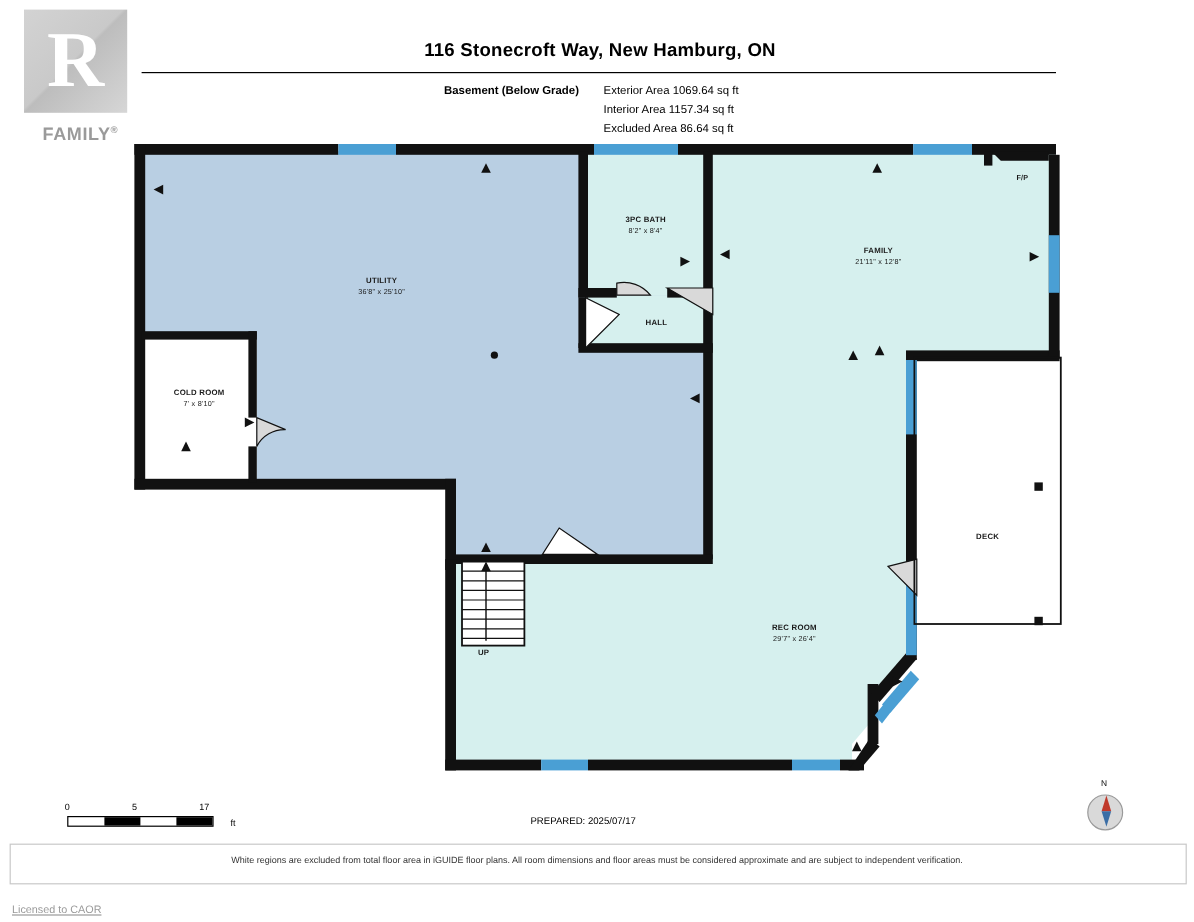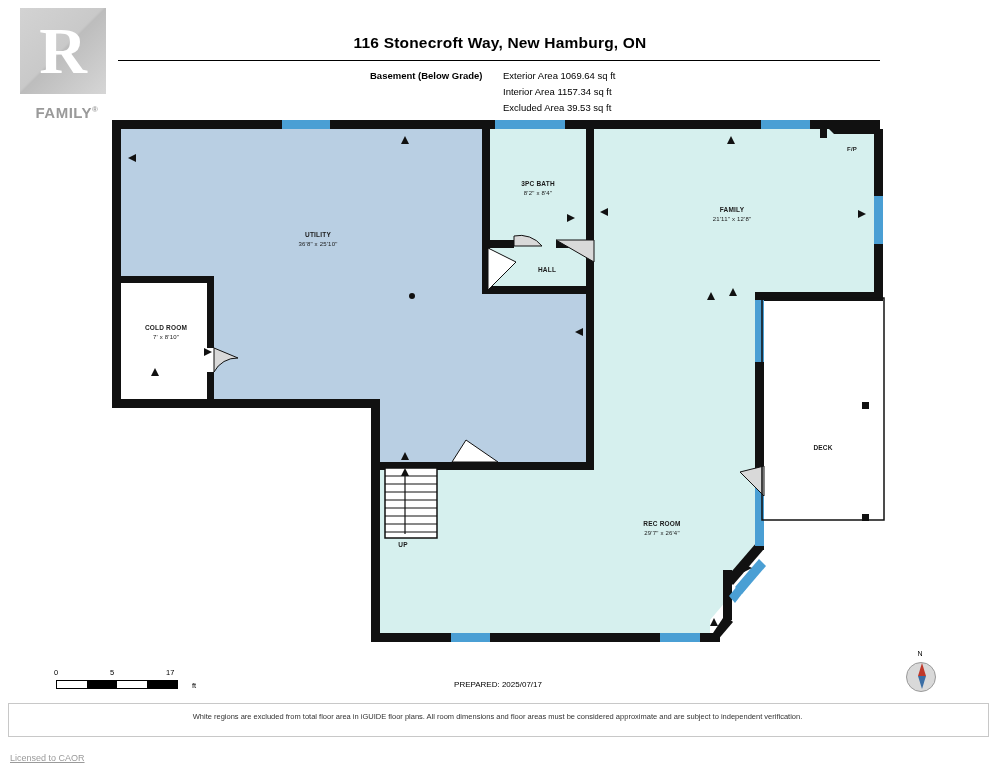--- a/index.html
+++ b/index.html
@@ -156,21 +156,21 @@
   #scalebar .unit {
     position: absolute;
     left: 140px;
     top: 13px;
     font-size: 7.5px;
   }
 
   
   #prepared {
     position: absolute;
-    left: 328px;
+    left: 316px;
     top: 680px;
     width: 340px;
     text-align: center;
     font-size: 8px;
   }
 
   
   #compass {
     position: absolute;
     left: 898px;
@@ -245,21 +245,21 @@
   <div class="word"><span>FAMILY</span><sup>®</sup></div>
 </div>
 
 <div id="title">116 Stonecroft Way, New Hamburg, ON</div>
 <div id="title-rule"></div>
 <div id="subhead">
   <div class="lvl">Basement (Below Grade)</div>
   <div class="areas">
     <div>Exterior Area 1069.64 sq ft</div>
     <div>Interior Area 1157.34 sq ft</div>
-    <div>Excluded Area 39.53 sq ft</div>
+    <div>Excluded Area 86.64 sq ft</div>
   </div>
 </div>
 
 <svg id="plan" viewBox="0 0 995 768">
 
   <polygon points="118,126 590,126 590,466 372,466 372,402 118,402" fill="#b9cfe3" stroke="none"></polygon>
 
   <polygon points="590,126 880,126 880,296 760,296 760,545 727,578 727,600 710,620 710,636 372,636 372,466 590,466" fill="#d6f0ee" stroke="none"></polygon>
 
   <rect x="486" y="126" width="104" height="120" fill="#d6f0ee"></rect>

